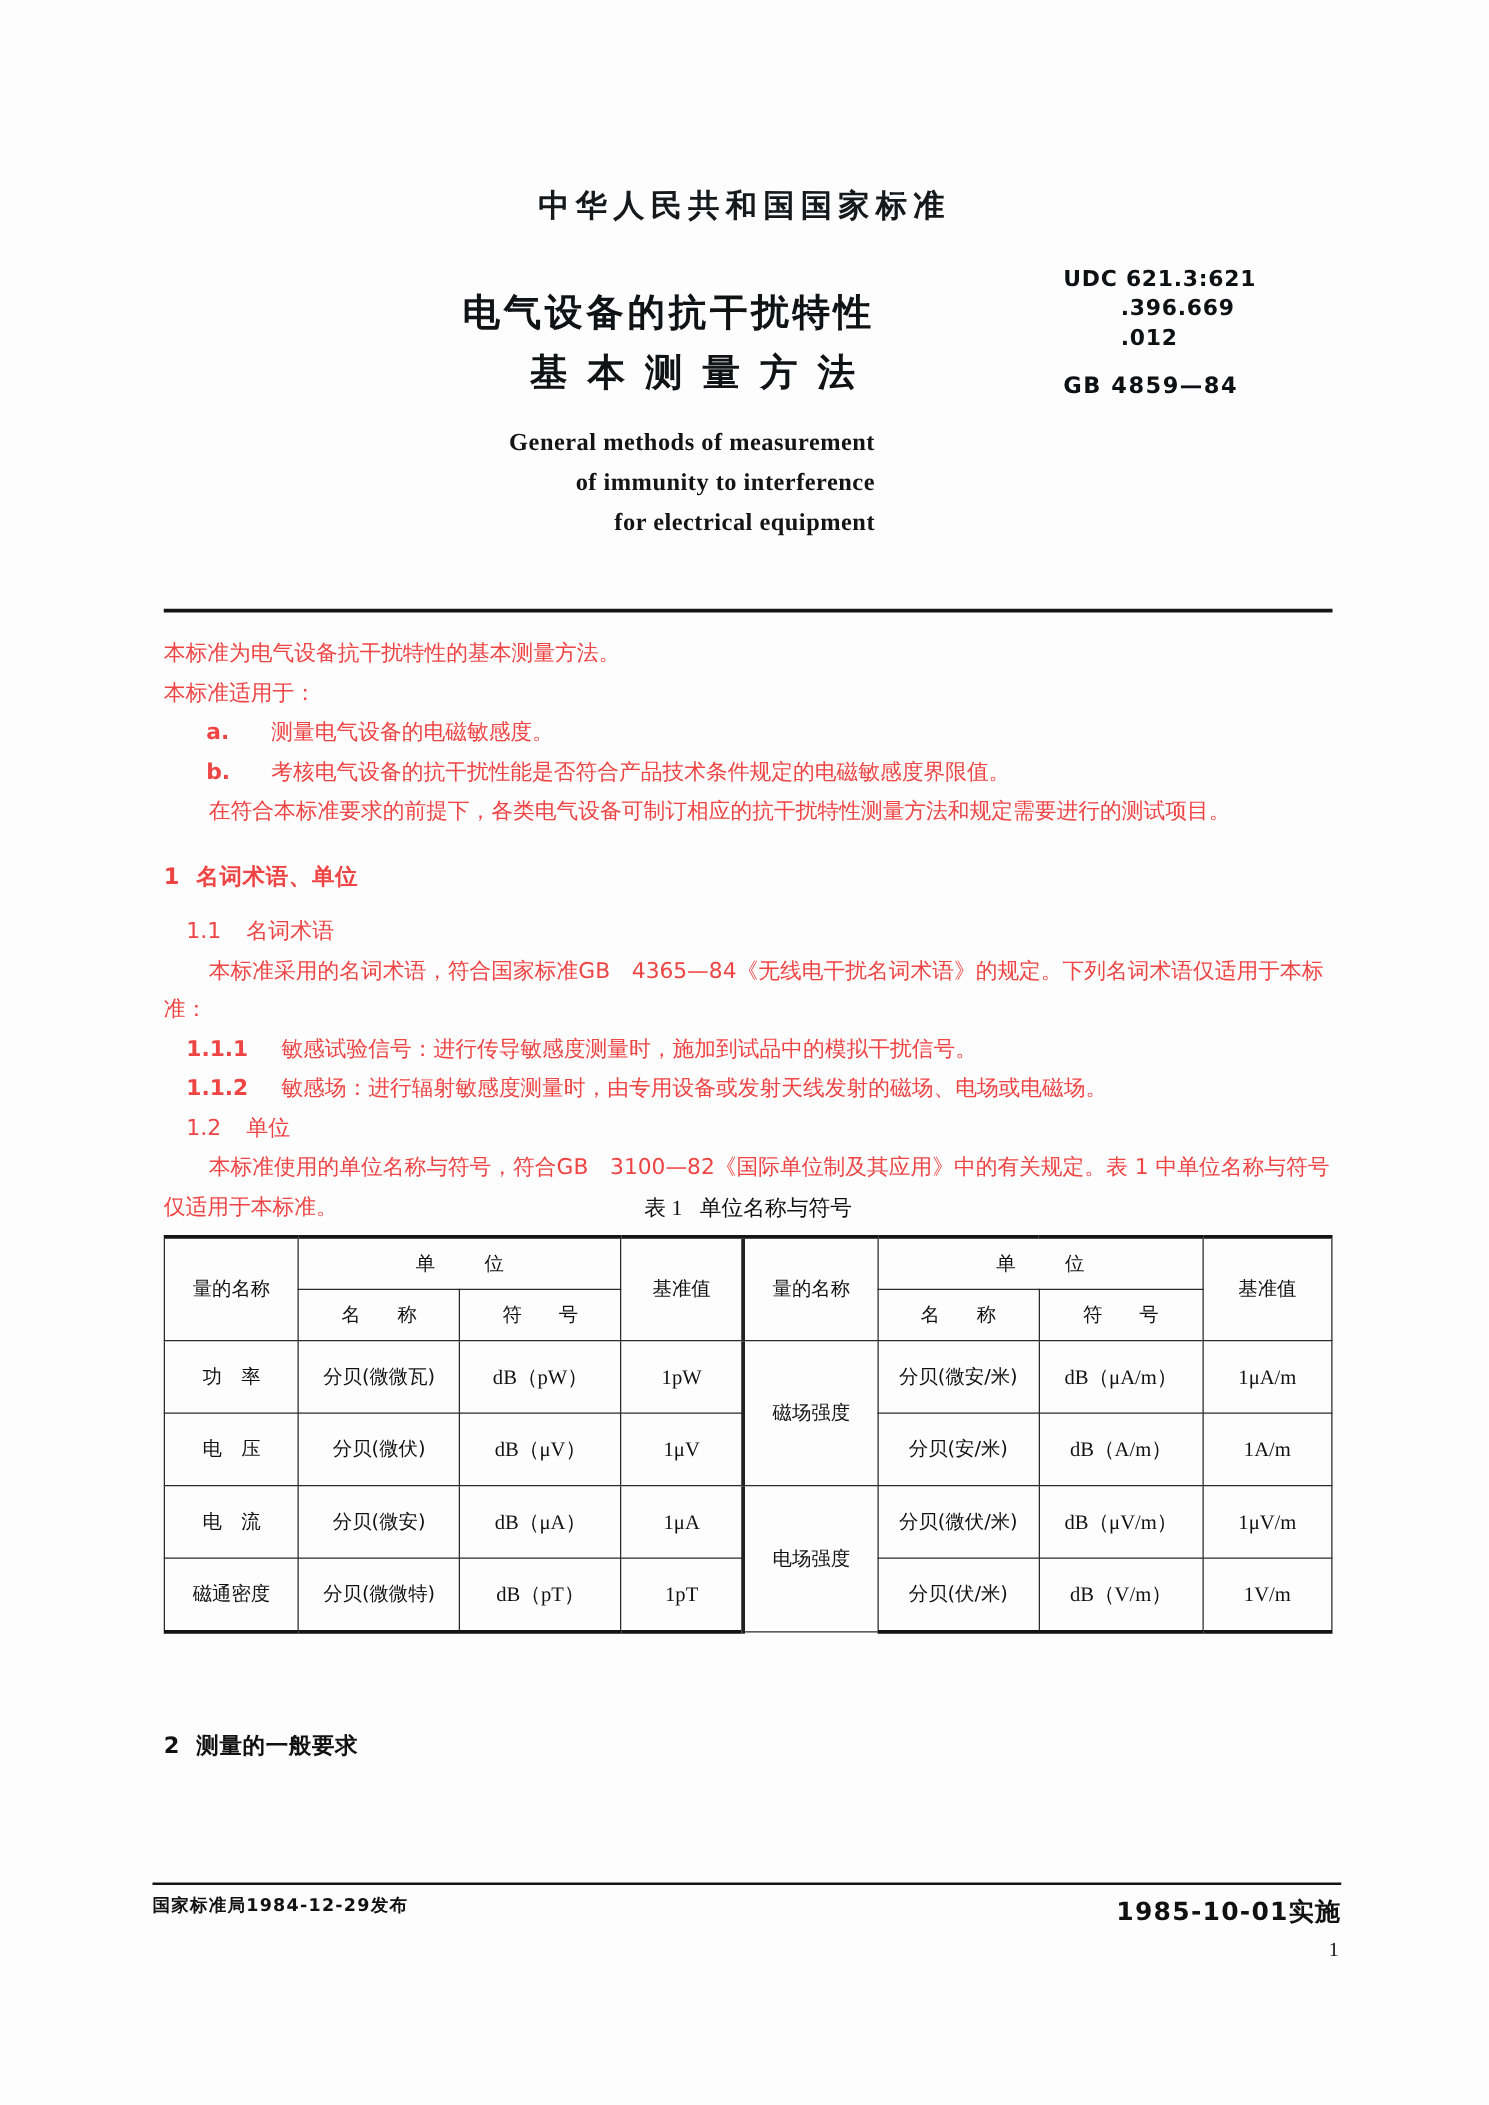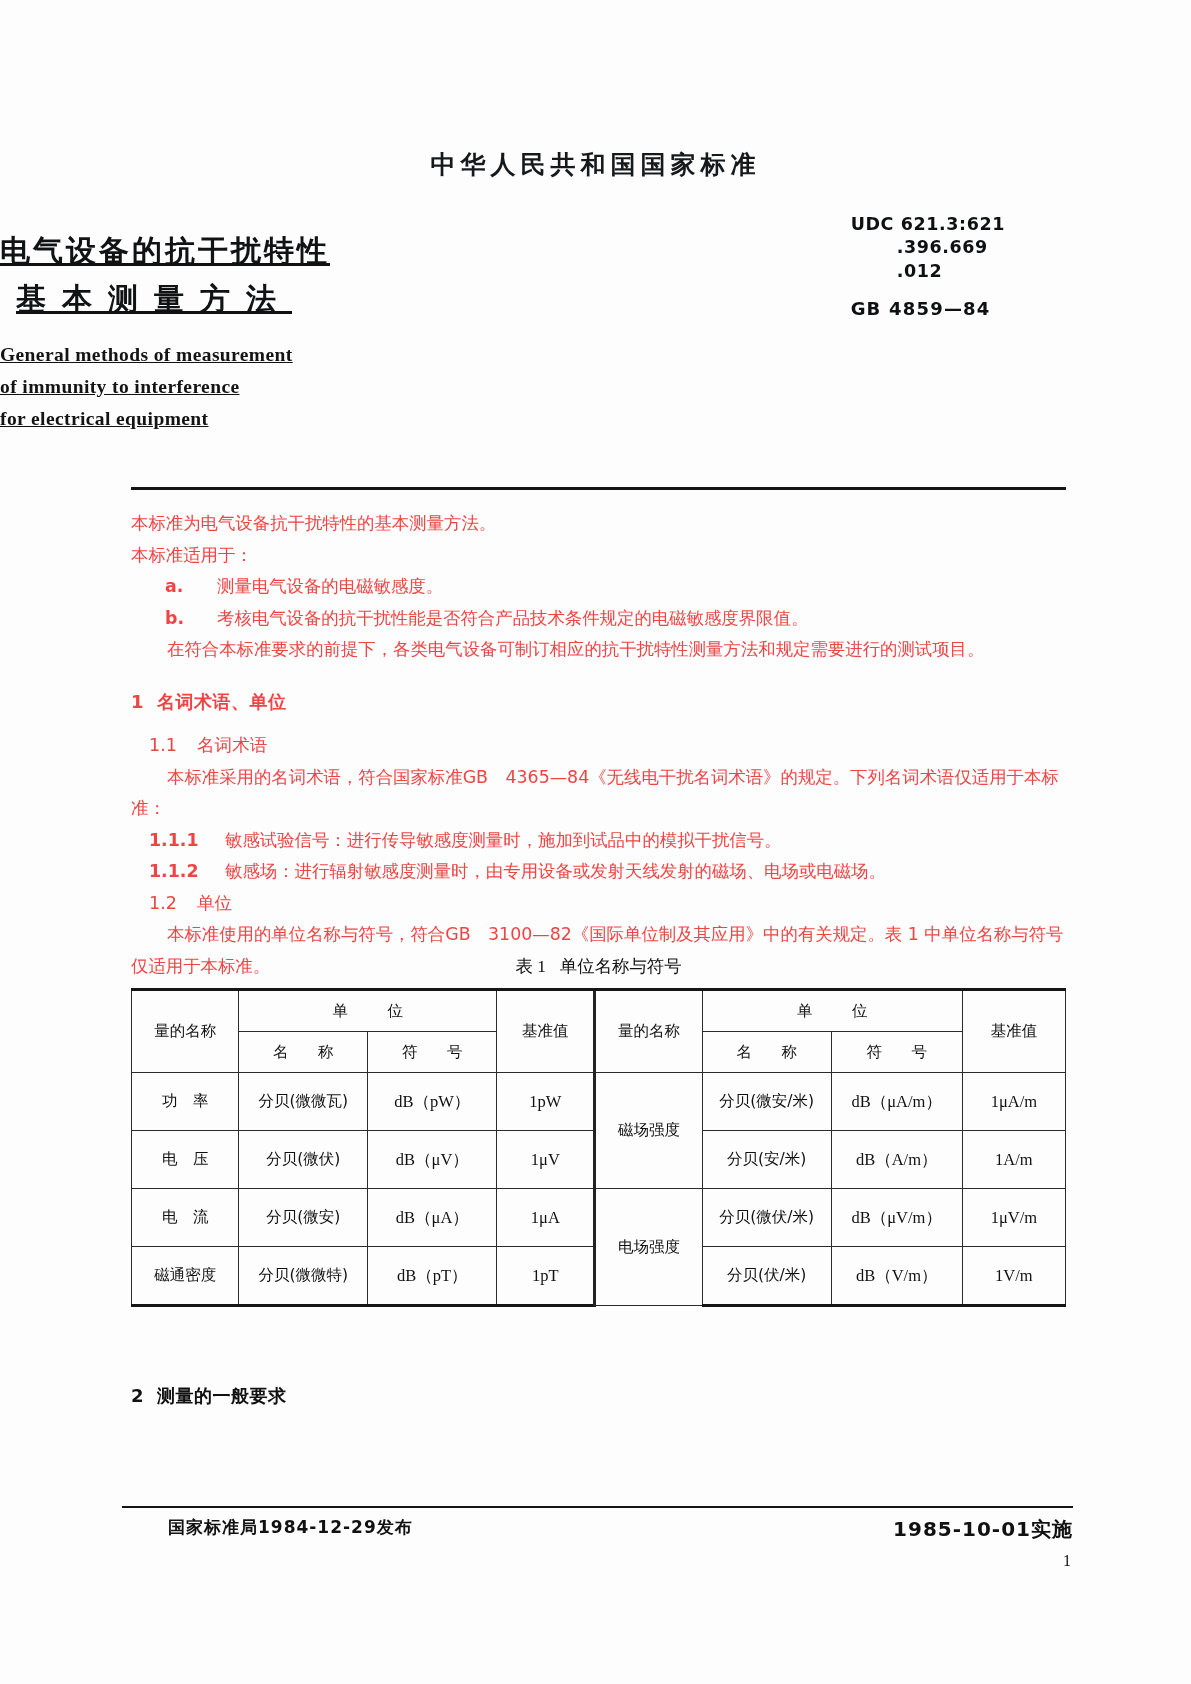--- a/index.html
+++ b/index.html
@@ -31,22 +31,21 @@
     font-size: 25px;
     font-weight: 600;
     letter-spacing: 5px;
     color: #15191c;
   }
   .title-block {
     position: absolute;
     left: 0;
     top: 232px;
     width: 700px;
-    text-align: left;
-    text-decoration: underline;
+    text-align: right;
   }
   .title-cn1 {
     font-family: "DejaVu Sans", "Liberation Sans", sans-serif;
     font-size: 30px;
     font-weight: 700;
     letter-spacing: 3px;
     color: #101314;
     line-height: 1.28;
   }
   .title-cn2 {
@@ -214,25 +213,24 @@
     position: absolute;
     left: 122px; right: 118px;
     top: 1506px;
     border-top: 2.5px solid #151515;
   }
   .foot-left {
     position: absolute;
     left: 122px;
     top: 1516px;
     font-family: "DejaVu Sans", "Liberation Sans", sans-serif;
-    font-size: 17px;
+    font-size: 14px;
     font-weight: 700;
     letter-spacing: 1px;
     color: #111;
-    margin-left: 46px;
   }
   .foot-right {
     position: absolute;
     right: 118px;
     top: 1516px;
     font-family: "DejaVu Sans", "Liberation Sans", sans-serif;
     font-size: 20px;
     font-weight: 700;
     letter-spacing: 1px;
     color: #111;

